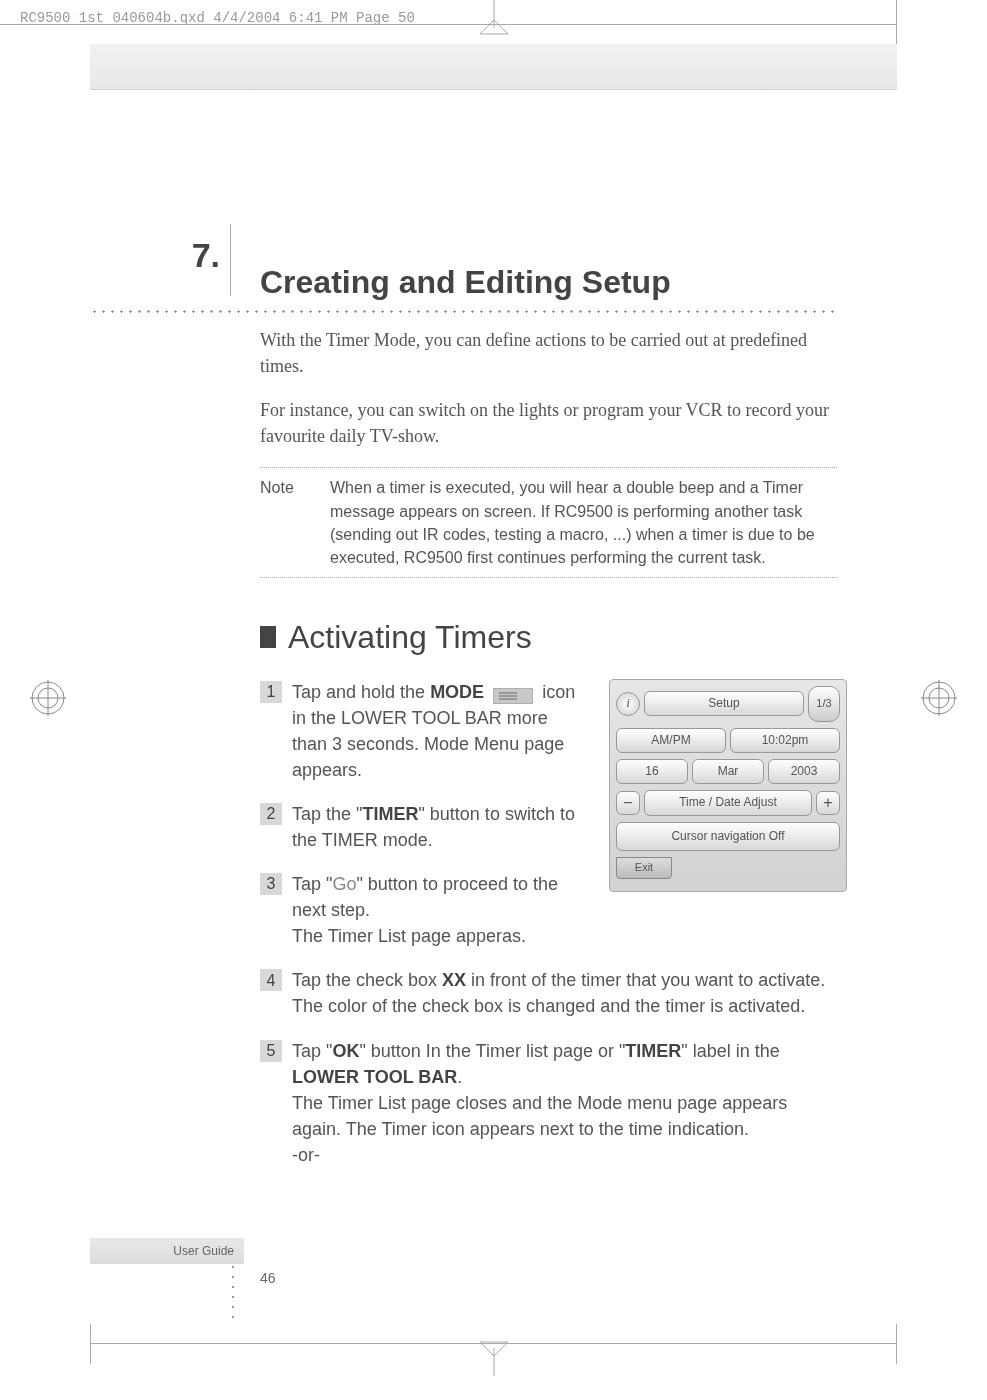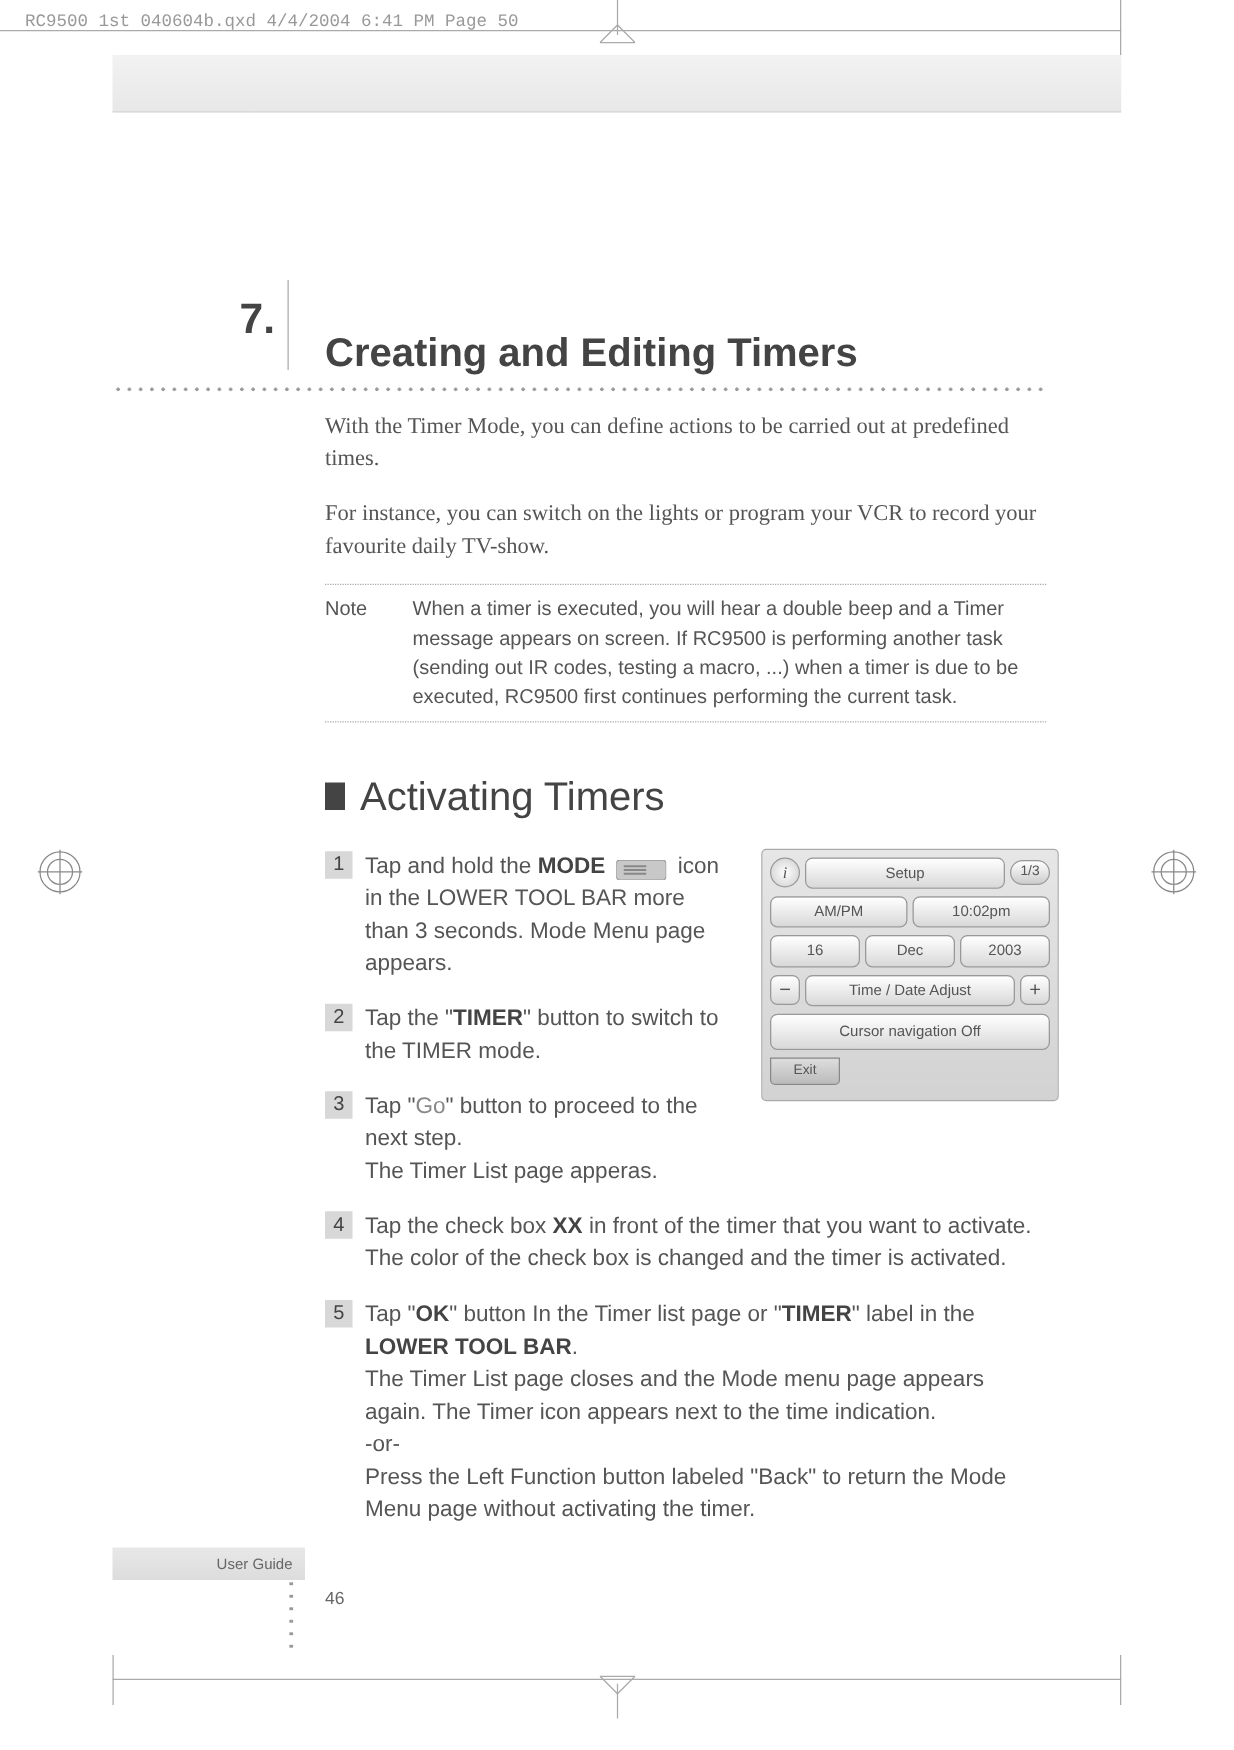--- a/index.html
+++ b/index.html
@@ -209,21 +209,21 @@
   .ss-info {
     width: 24px; height: 24px; border-radius: 50%;
     background: radial-gradient(#fff,#ccc);
     border:1px solid #999;
     display:flex; align-items:center; justify-content:center;
     font-style: italic;
     font-family: Georgia, serif;
     flex: 0 0 24px;
   }
   .ss-pager {
-    width: 32px; height: 20px; border-radius: 10px;
+    width: 32px; height: 36px; border-radius: 10px;
     background: linear-gradient(#fff,#ccc); border:1px solid #999;
     display:flex;align-items:center;justify-content:center;
     font-size:11px; flex: 0 0 32px;
   }
   .ss-wide { flex:2; }
   .ss-sq { width:24px; flex:0 0 24px; height:24px; display:flex;align-items:center;justify-content:center;
            background:linear-gradient(#fff,#d8d8d8); border:1px solid #999; border-radius:6px; font-size:16px;}
   .ss-full { flex: 1; text-align:center; padding:5px; }
   .ss-exit { width: 56px; flex:0 0 56px; font-size:11px; padding:2px 4px;
              background:linear-gradient(#ddd,#bbb); border:1px solid #888; border-radius:0 0 4px 4px;}
@@ -286,21 +286,21 @@
 </div>
 
 <div class="page">
   <div class="header-band">
     <div class="band-upper"></div>
   </div>
 
   <div class="content">
     <div class="vline"></div>
     <div class="sec-num">7.</div>
-    <div class="sec-title">Creating and Editing Timers</div>
+    <div class="sec-title">Creating and Editing Setup</div>
     <div class="dots"></div>
 
     <div class="body-col">
       <p>With the Timer Mode, you can define actions to be carried out at predefined times.</p>
       <p>For instance, you can switch on the lights or program your VCR to record your favourite daily TV-show.</p>
 
       <div class="note-box">
         <div class="note-label">Note</div>
         <div>When a timer is executed, you will hear a double beep and a Timer message appears on screen. If RC9500 is performing another task (sending out IR codes, testing a macro, ...) when a timer is due to be executed, RC9500 first continues performing the current task.</div>
       </div>
@@ -317,21 +317,21 @@
             <div class="ss-info">i</div>
             <div class="ss-btn ss-wide">Setup</div>
             <div class="ss-pager">1/3</div>
           </div>
           <div class="ss-row">
             <div class="ss-btn">AM/PM</div>
             <div class="ss-btn">10:02pm</div>
           </div>
           <div class="ss-row">
             <div class="ss-btn">16</div>
-            <div class="ss-btn">Dec</div>
+            <div class="ss-btn">Mar</div>
             <div class="ss-btn">2003</div>
           </div>
           <div class="ss-row">
             <div class="ss-sq">−</div>
             <div class="ss-btn ss-wide">Time / Date Adjust</div>
             <div class="ss-sq">+</div>
           </div>
           <div class="ss-row">
             <div class="ss-btn ss-full">Cursor navigation Off</div>
           </div>
@@ -378,21 +378,20 @@
             <span>The color of the check box is changed and the timer is activated.</span>
           </div>
         </div>
 
         <div class="step">
           <div class="step-num">5</div>
           <div class="step-body">
             <span>Tap "</span><b>OK</b><span>" button In the Timer list page or "</span><b>TIMER</b><span>" label in the </span><b>LOWER TOOL BAR</b><span>.</span><br>
             <span>The Timer List page closes and the Mode menu page appears again. The Timer icon appears next to the time indication.</span><br>
             <span>  -or-</span><br>
-            <span>Press the Left Function button labeled "Back" to return the Mode Menu page without activating the timer.</span>
           </div>
         </div>
 
       </div>
     </div>
   </div>
 
   <div class="footer">User Guide</div>
   <div class="footer-dots"></div>
   <div class="page-num">46</div>

